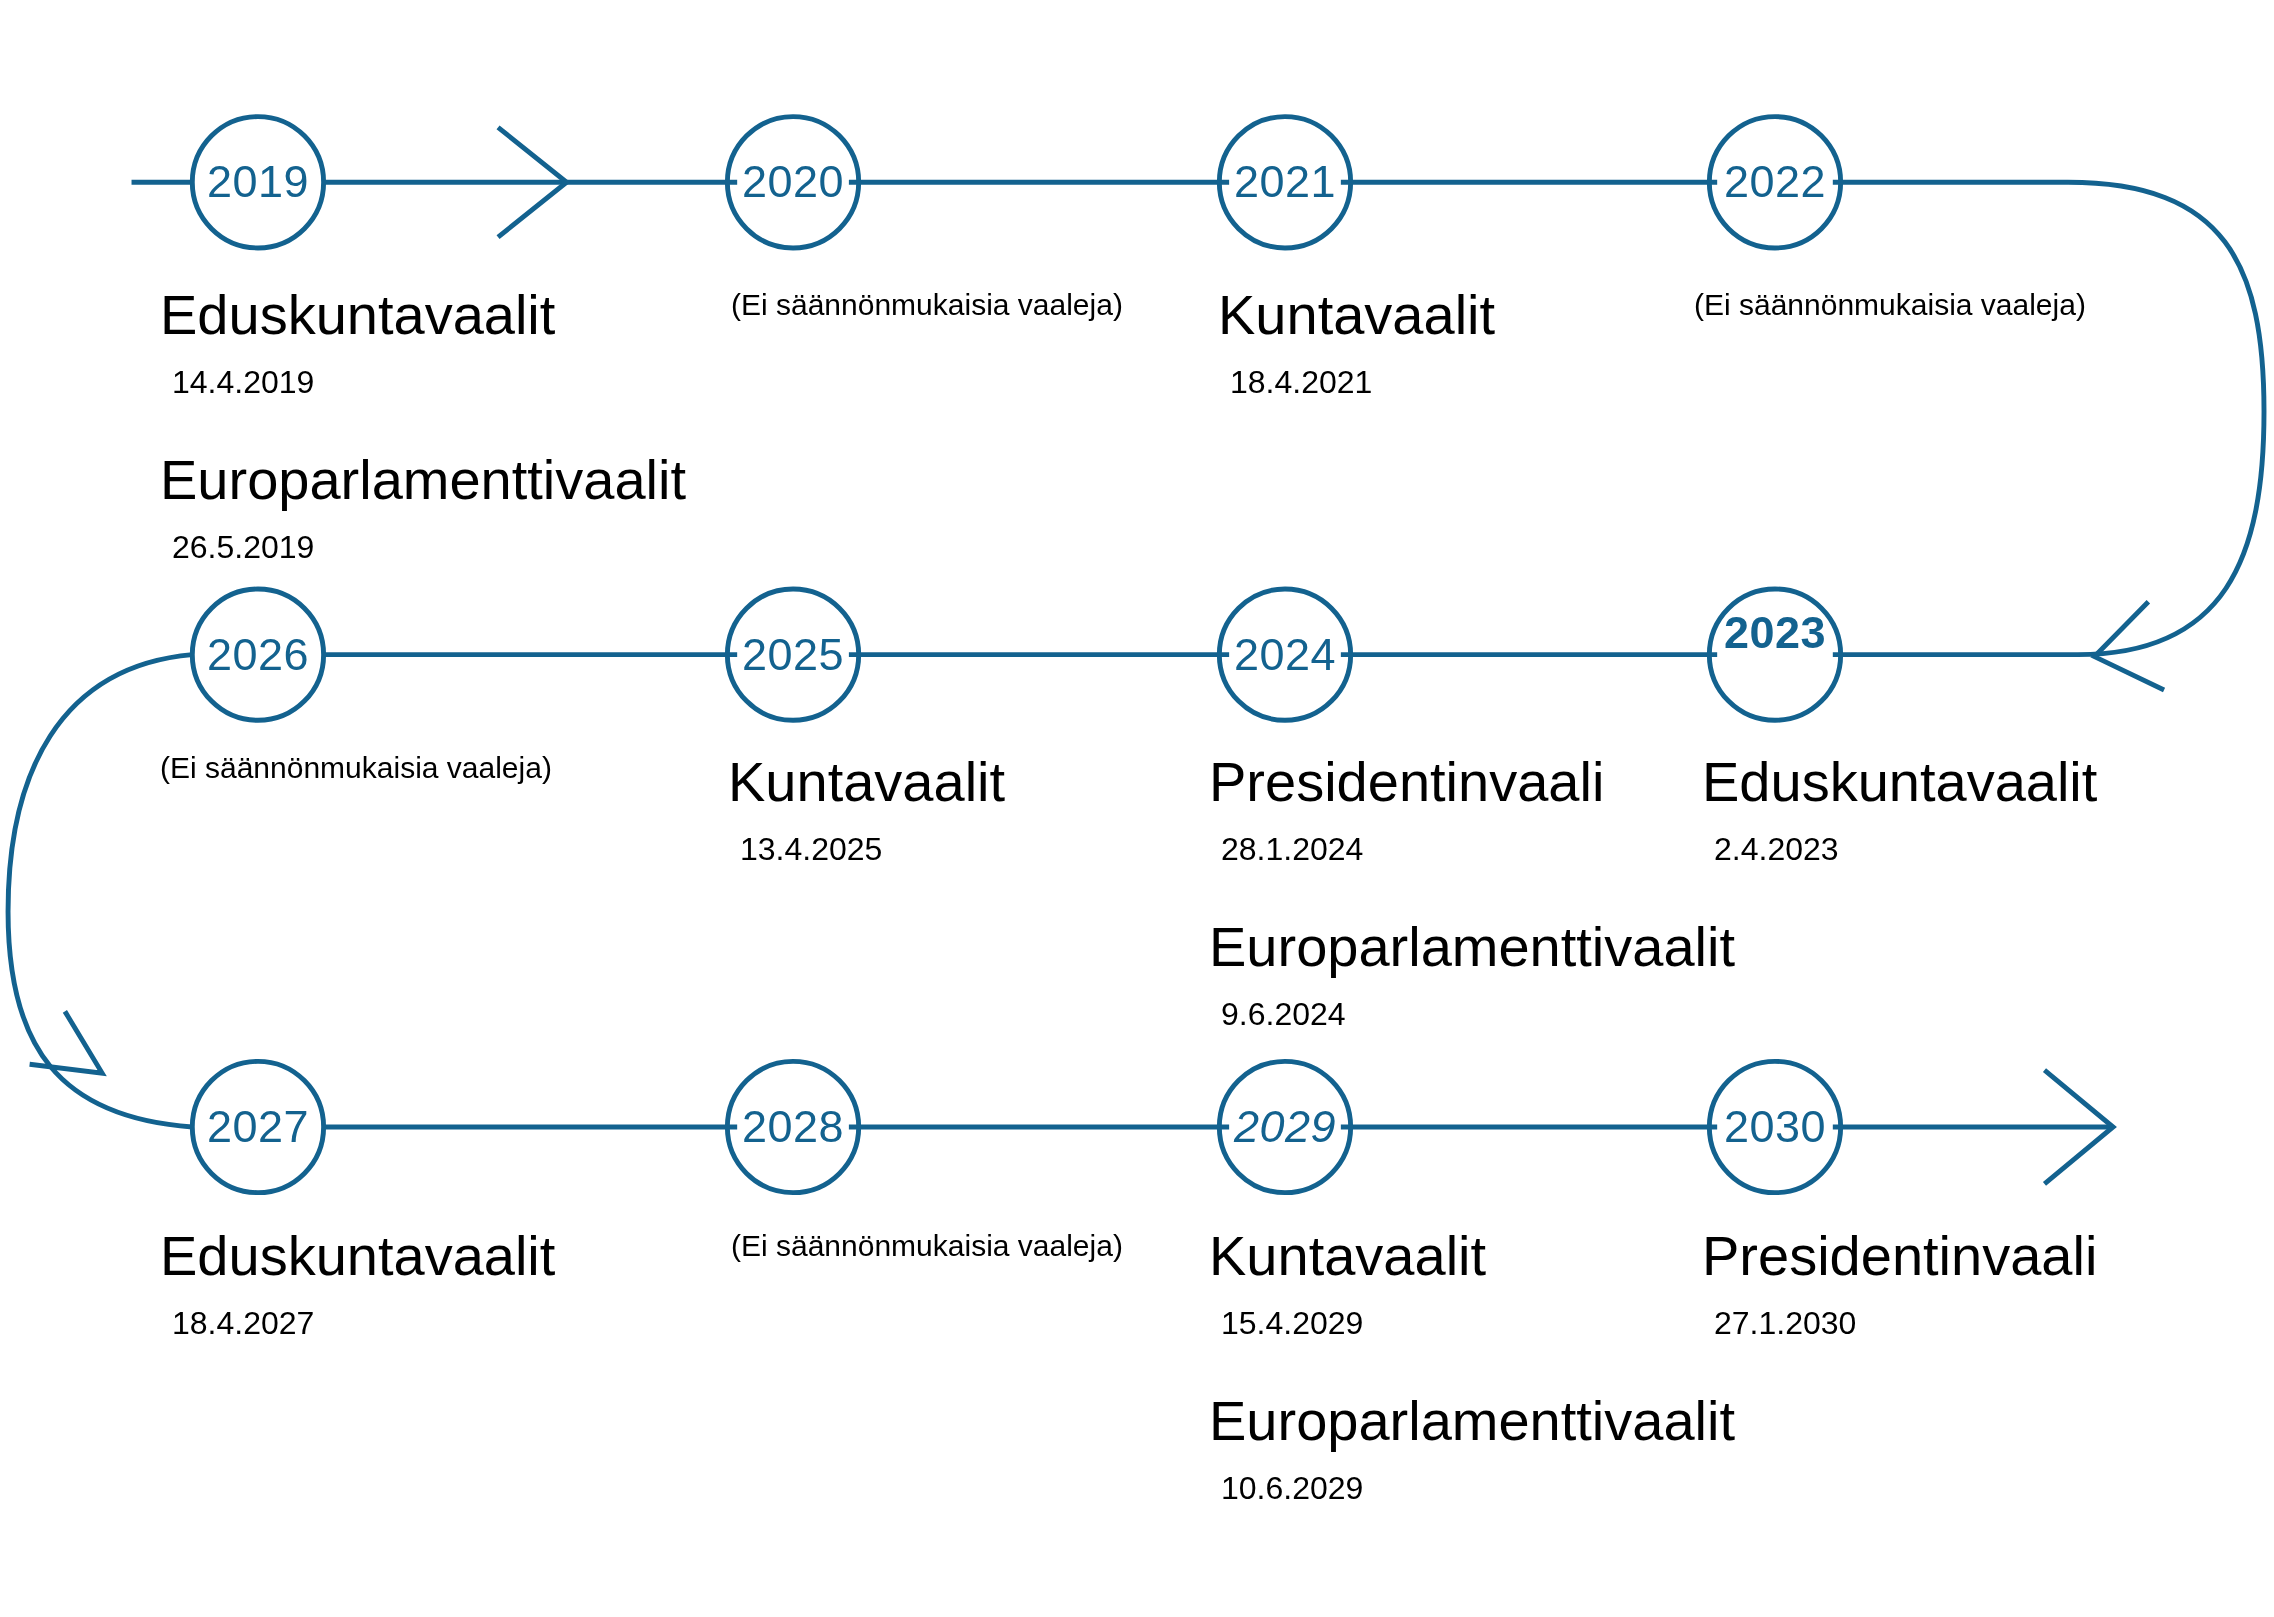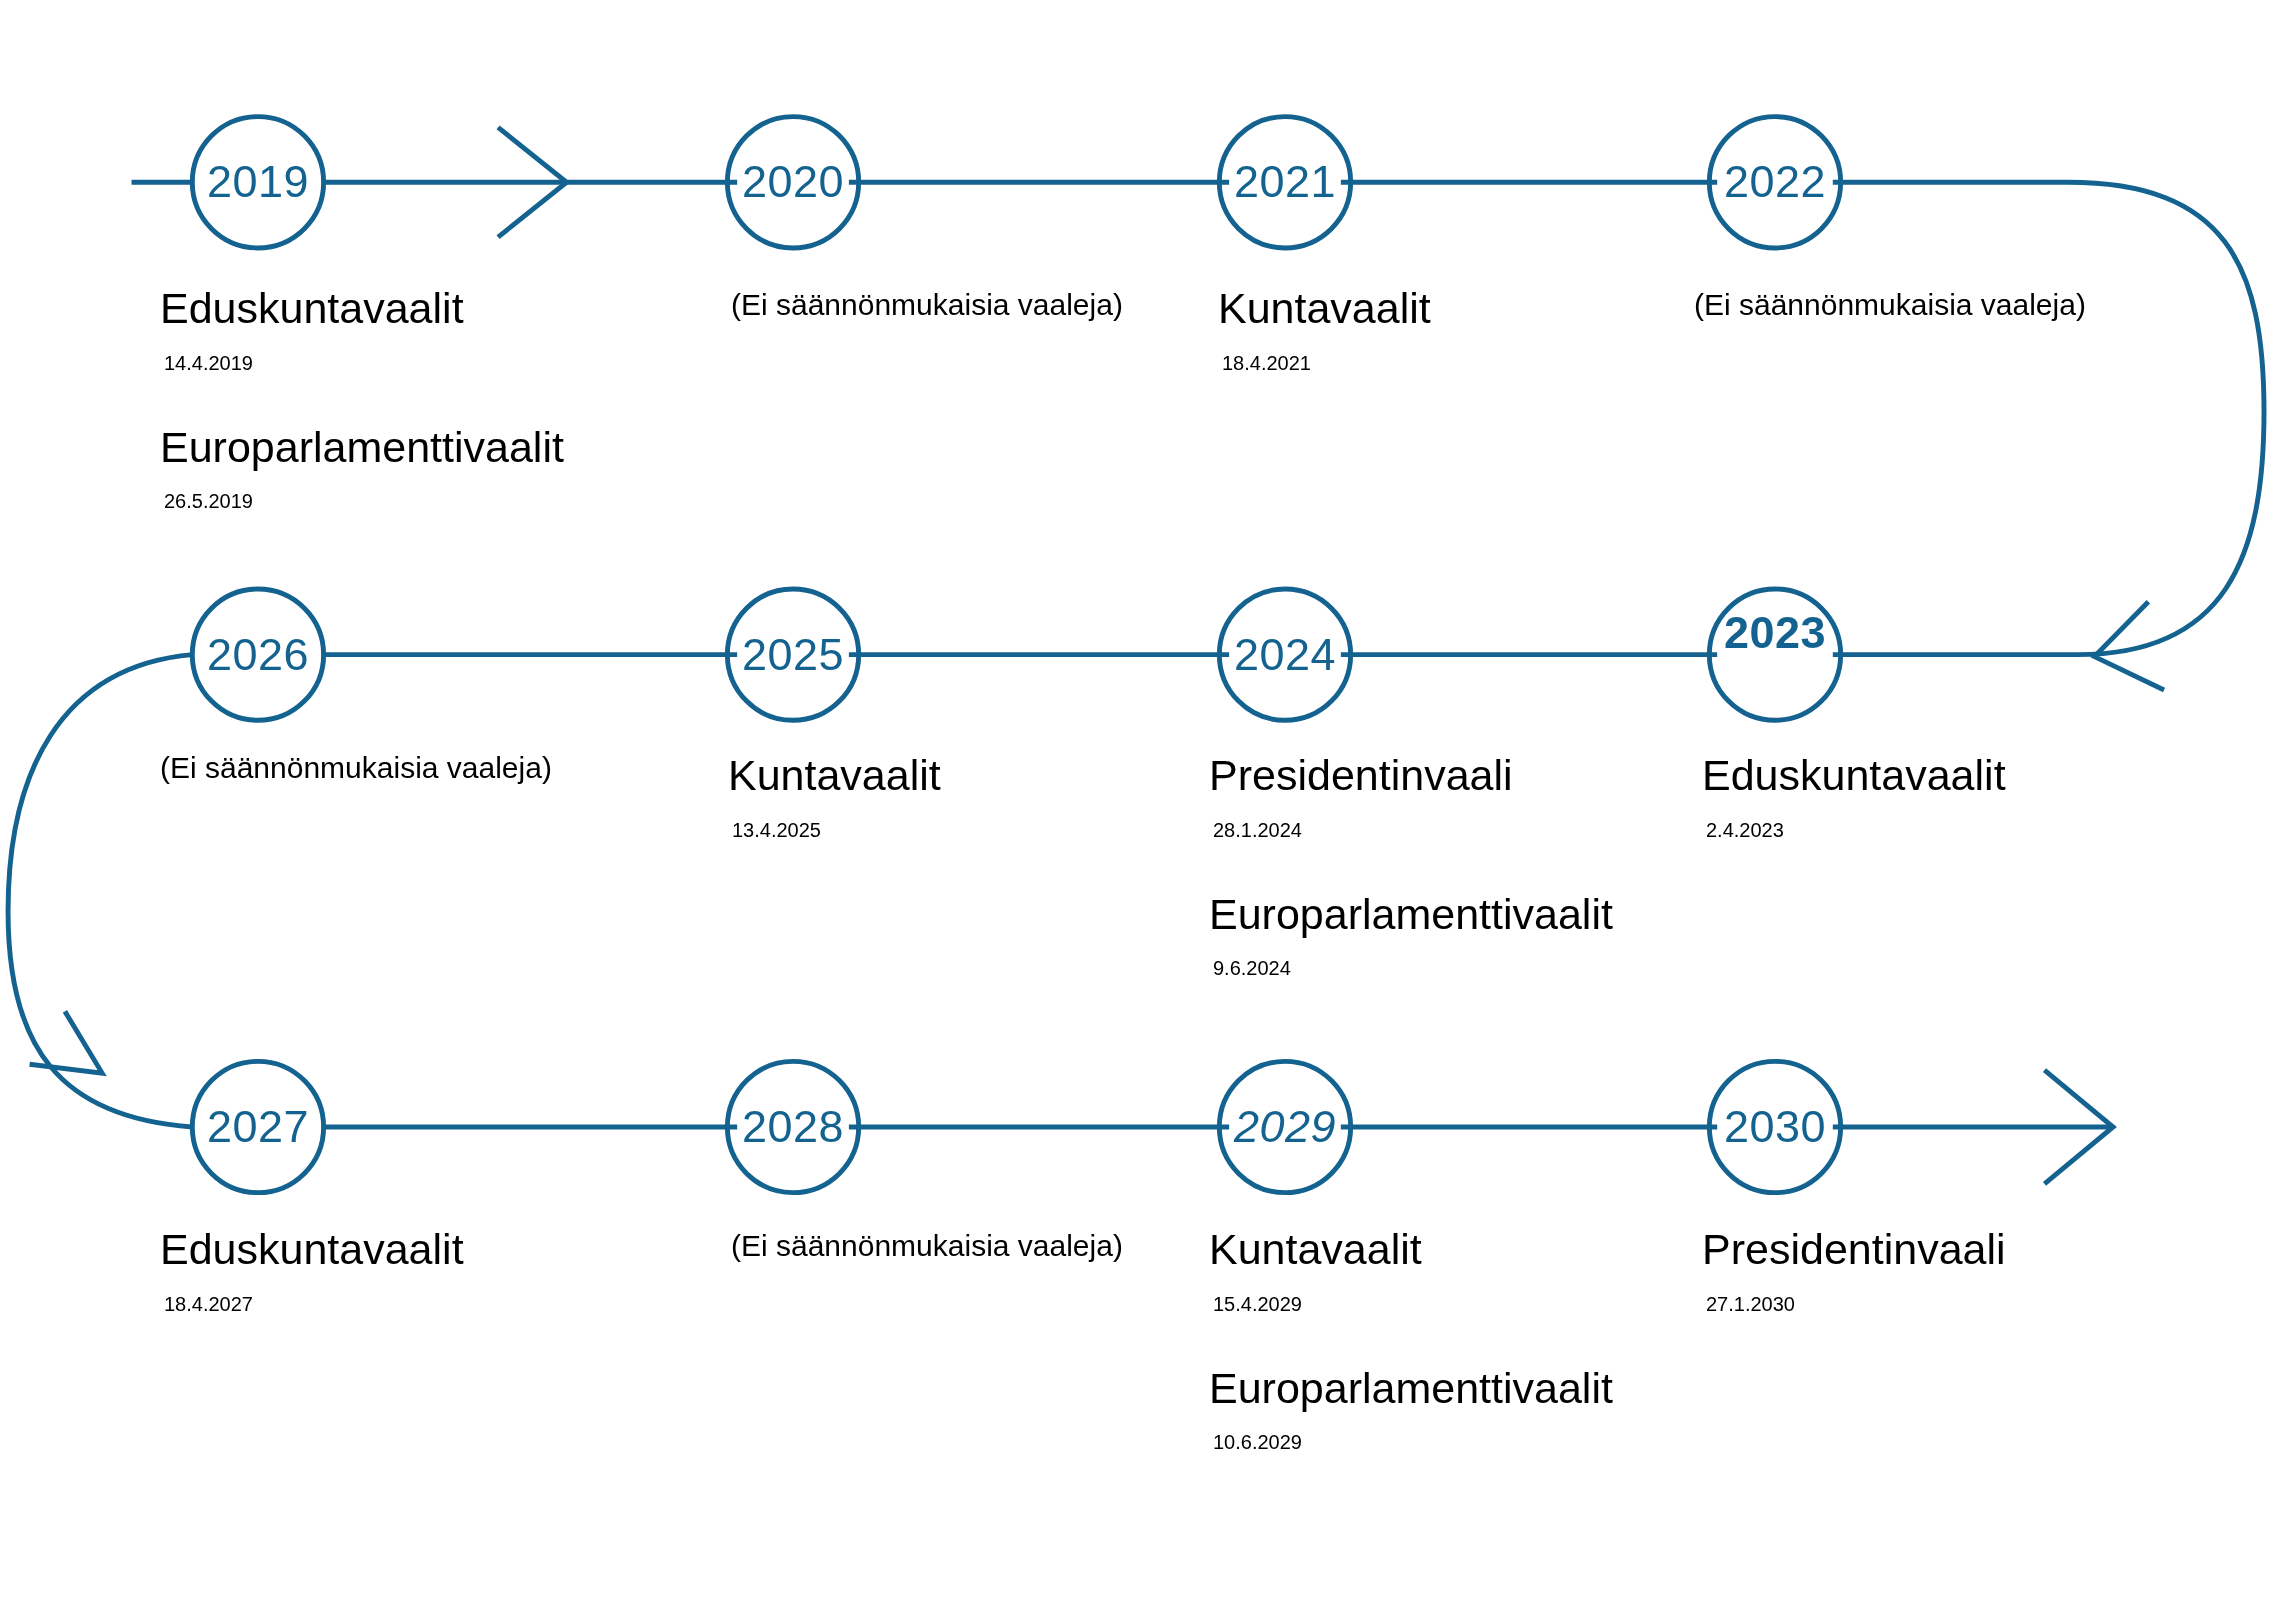--- a/index.html
+++ b/index.html
@@ -36,33 +36,33 @@
     transform: translate(-50%, -50%);
     white-space: nowrap;
     letter-spacing: 0.5px;
   }
   .node-block {
     position: absolute;
     white-space: nowrap;
   }
   .ev-title {
     color: #000000;
-    font-size: 43px;
+    font-size: 56px;
     font-family: "Liberation Sans", sans-serif;
     line-height: 1.05;
     white-space: nowrap;
     margin: 0;
   }
   .ev-date {
     color: #000000;
-    font-size: 20px;
+    font-size: 32px;
     font-family: "Liberation Sans", sans-serif;
     line-height: 1.05;
     white-space: nowrap;
-    margin: 4px;
+    margin: 12px;
     margin-top: 21.6px;
   }
   .ev-note {
     color: #000000;
     font-size: 30px;
     font-family: "Liberation Sans", sans-serif;
     line-height: 1.05;
     white-space: nowrap;
     margin: 0;
   }

